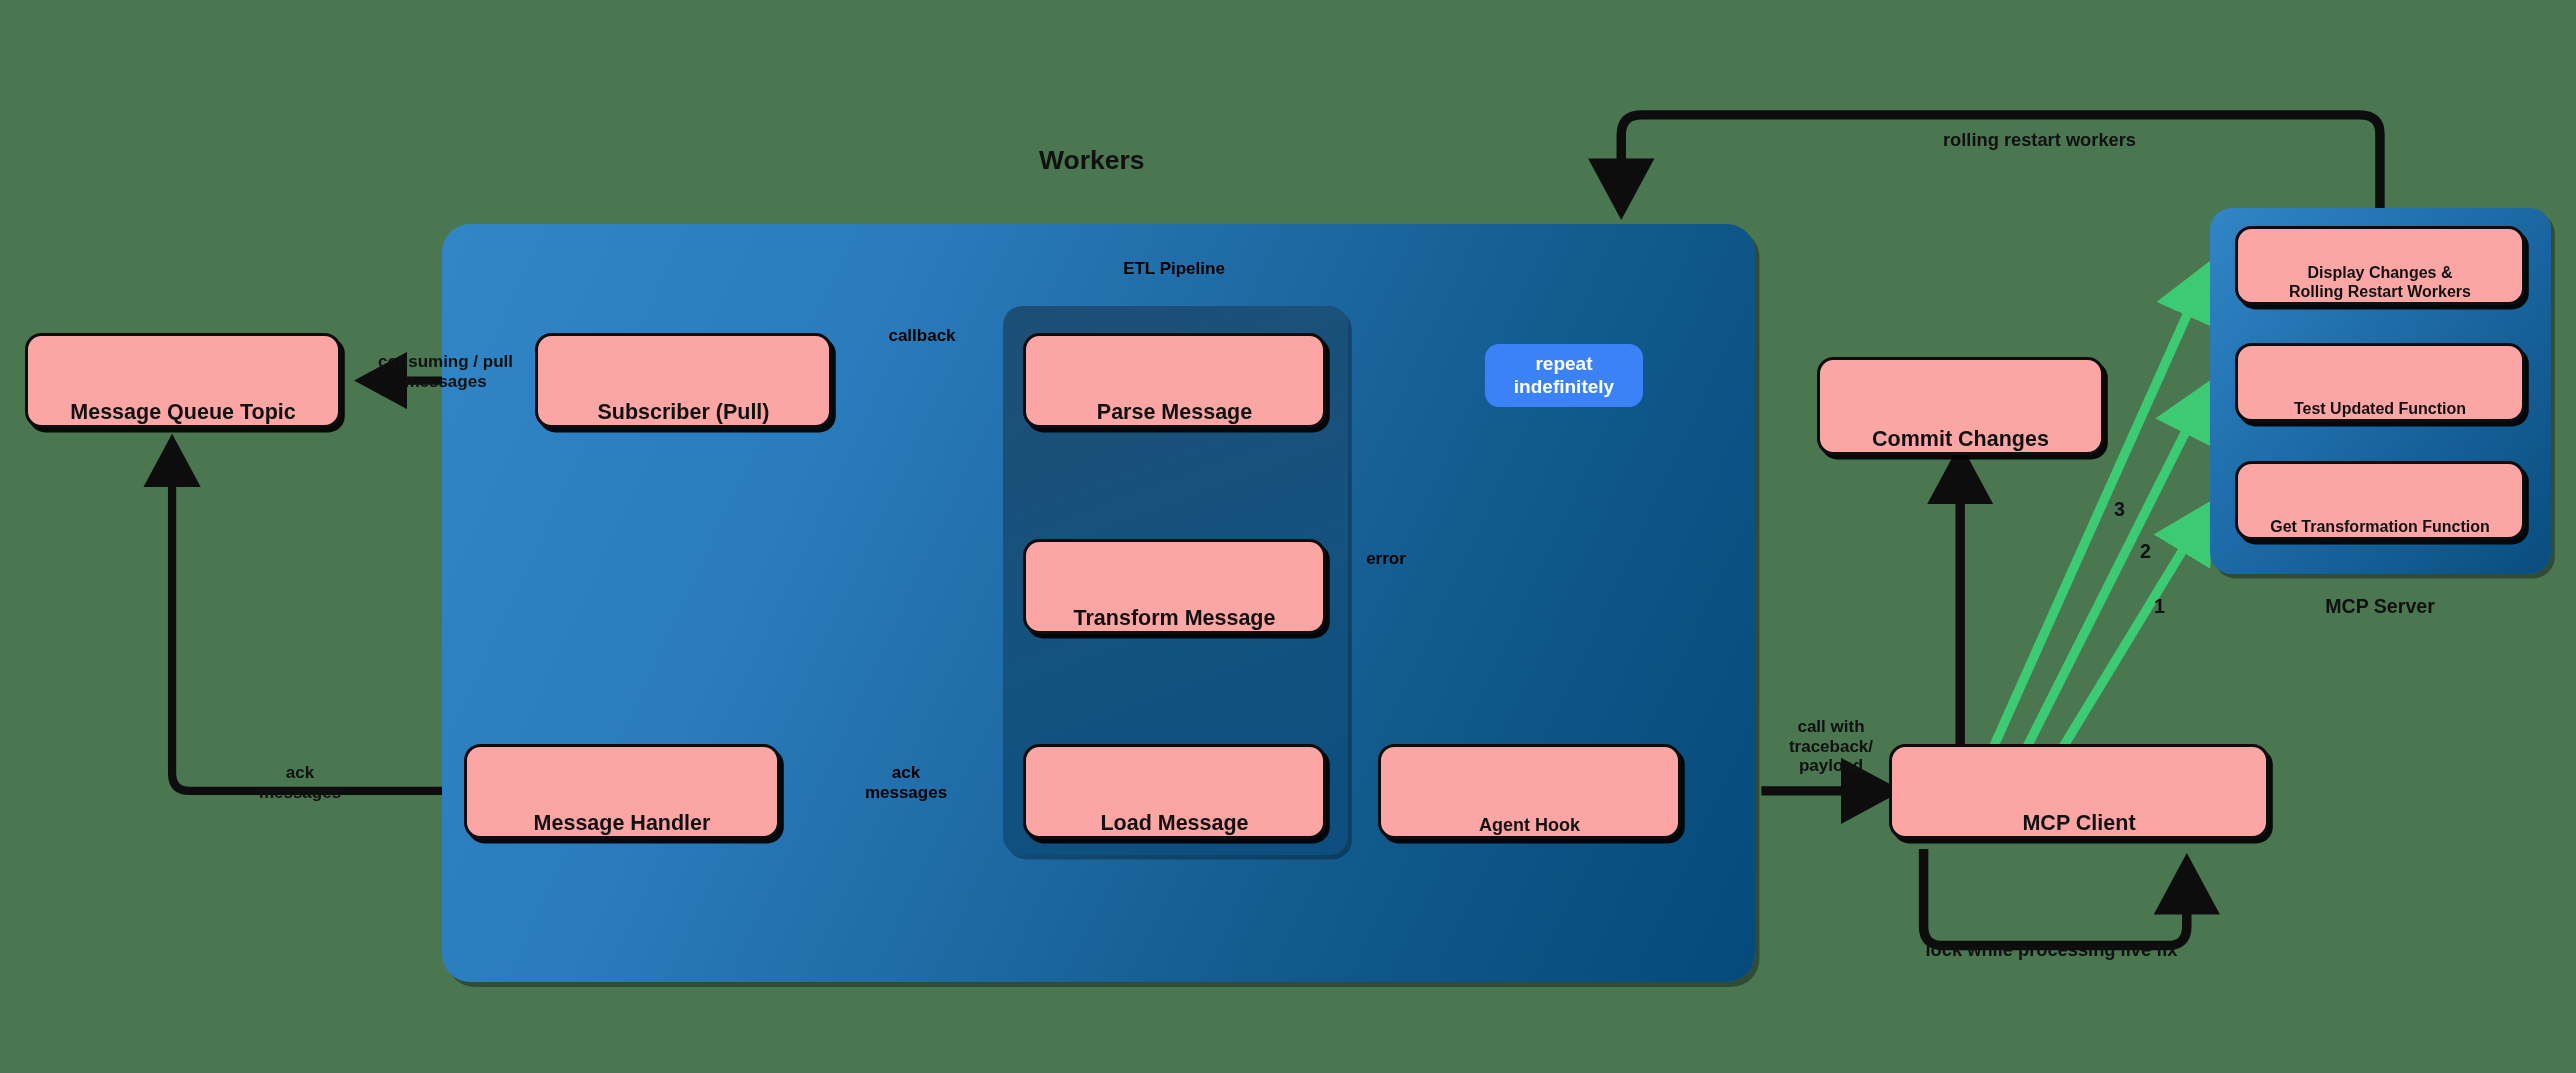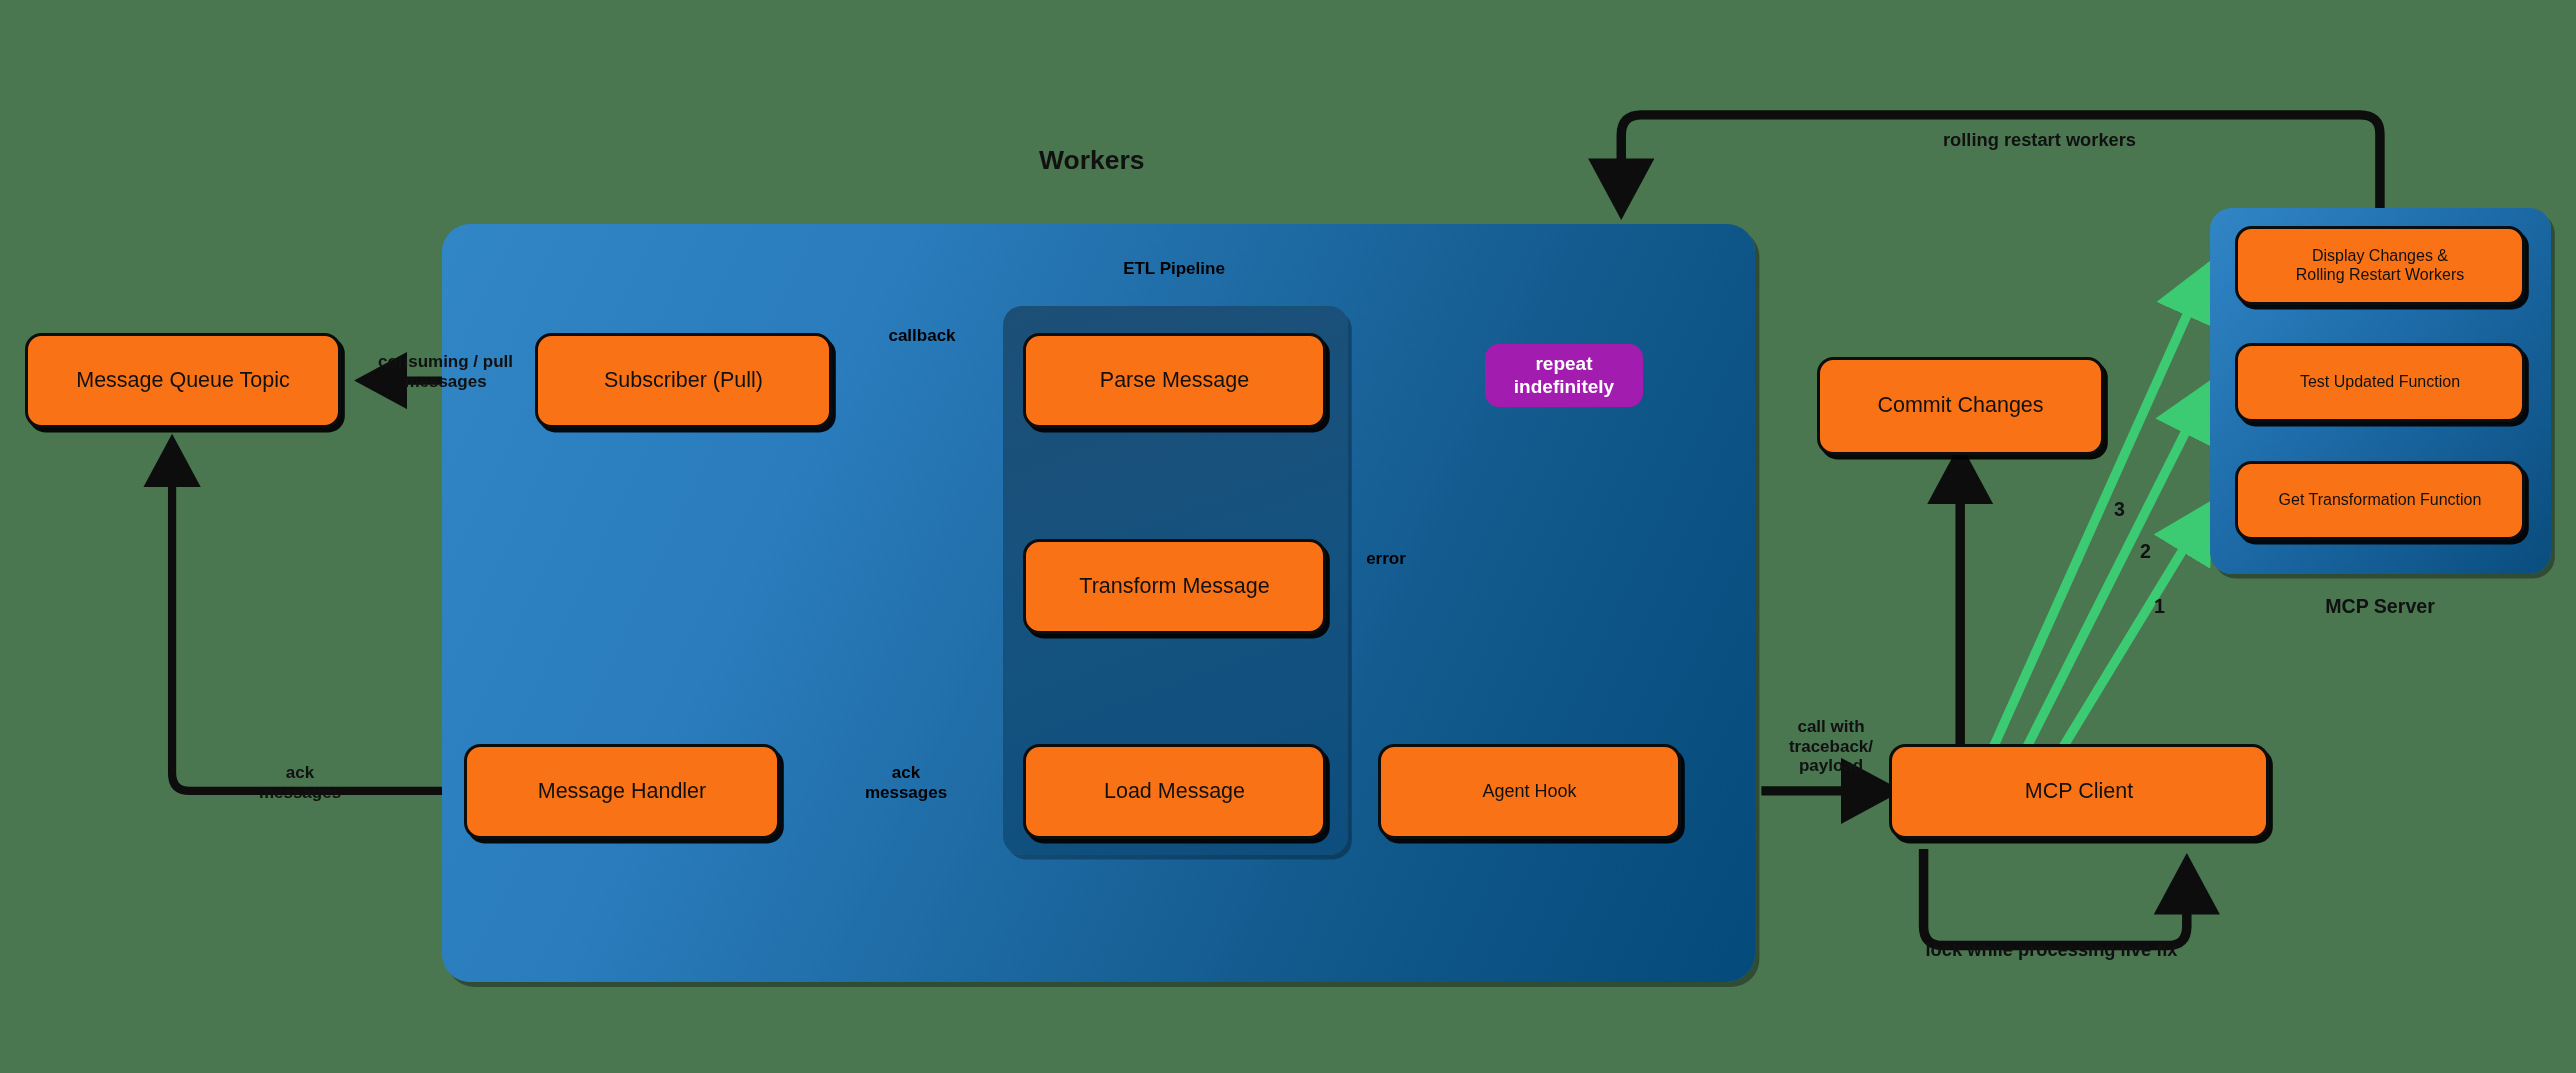--- a/index.html
+++ b/index.html
@@ -2,38 +2,38 @@
 <html style="font-size:10px"><head>
 <meta charset="utf-8">
 <style>
   html,body{margin:0;padding:0;background:#4a7650;}
   body{width:2576px;height:1073px;overflow:hidden;
        font-family:"Liberation Sans", sans-serif;}
   #stage{position:relative;width:2576px;height:1073px;background:#4a7650;}
   svg{position:absolute;left:0;top:0;width:2576px;height:1073px;}
 
   
-  .node{position:absolute;background:#f97316;border:3.2px solid #0d0d0d;
+  .node{position:absolute;background:#fca5a5;border:3.2px solid #0d0d0d;
         border-radius:16.4px;box-shadow:3.8px 4.4px 0 rgba(0,0,0,.92);
-        display:flex;align-items:center;justify-content:center;
-        text-align:center;color:#111;font-weight:400;
+        display:flex;align-items:flex-end;justify-content:center;
+        text-align:center;color:#111;font-weight:700;
         font-family:"Liberation Sans", sans-serif;box-sizing:border-box;}
   .node span{display:block;line-height:1.18;}
 
   
   .group{position:absolute;box-sizing:border-box;}
   .etl{background:linear-gradient(115deg,#3186c6 0%,#2a7cbc 28%,#12598c 72%,#044a7a 100%);
        border-radius:28px;box-shadow:4.4px 5px 0 rgba(0,0,0,.35);}
   .etl-inner{background:linear-gradient(160deg,#1d4f76 0%,#14527f 55%,#0d4e7e 100%);
        border-radius:19px;box-shadow:3.8px 4.4px 0 rgba(0,0,0,.30);}
   .mcp-server{background:linear-gradient(130deg,#3186c6 0%,#1d6ba8 45%,#0a4d7e 100%);
        border-radius:21.5px;box-shadow:3.8px 4.4px 0 rgba(0,0,0,.35);}
 
   
-  .pill{position:absolute;background:#a21caf;border-radius:14px;
+  .pill{position:absolute;background:#3b82f6;border-radius:14px;
         display:flex;align-items:center;justify-content:center;
         color:#fff;font-weight:700;text-align:center;line-height:1.2;
         box-sizing:border-box;}
 
   
   .lbl{position:absolute;font-weight:700;line-height:1.16;text-align:center;
        white-space:pre-line;}
   .lbl.dark{color:#111;}
   .lbl.light{color:#000000;}
   .lbl.num{color:#111;}

